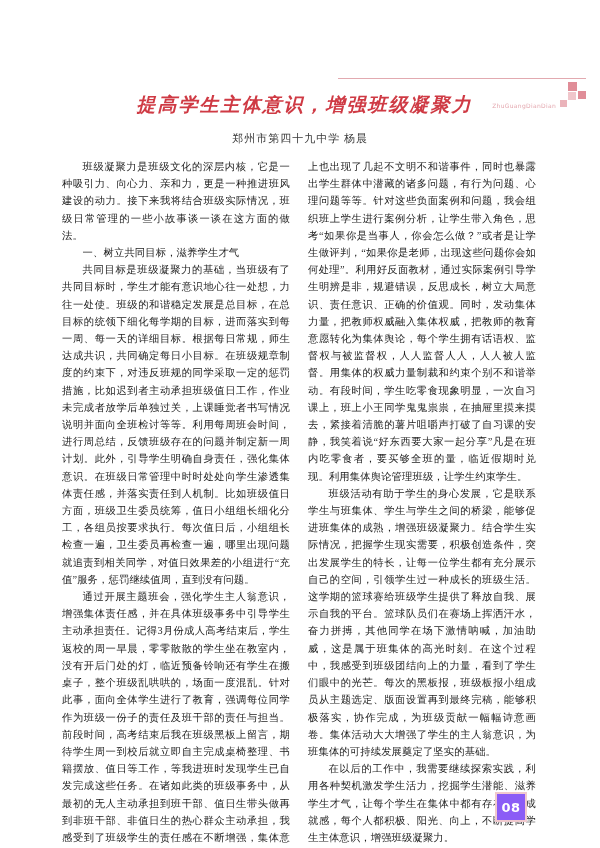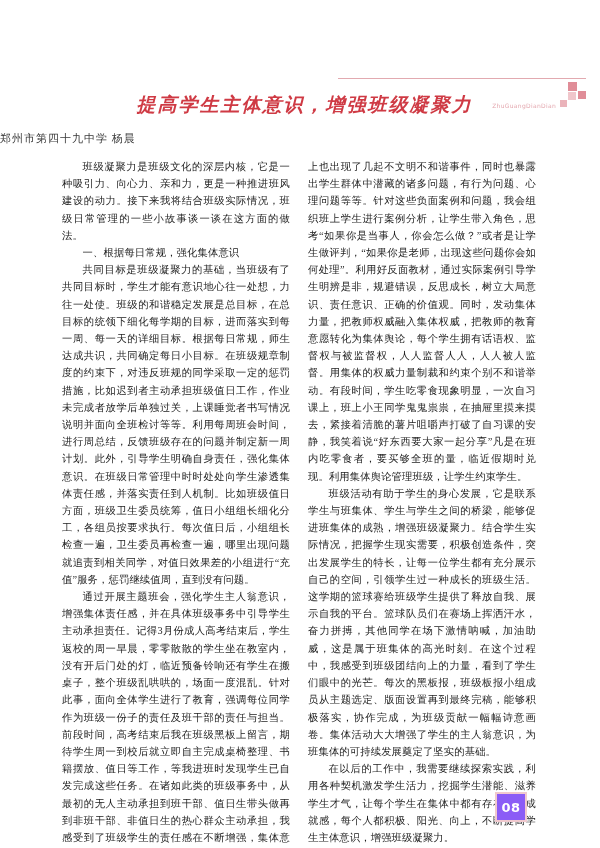--- a/index.html
+++ b/index.html
@@ -68,20 +68,21 @@
     font-size:19px;
     font-weight:bold;
     font-style:italic;
     letter-spacing:2px;
     color:#cf3a44;
     white-space:nowrap;
   }
   .byline{
     position:absolute;
     left:0;right:0;top:131px;
+    text-align:center;
     font-size:11px;
     letter-spacing:1px;
     color:#3a3a3a;
     white-space:nowrap;
   }
 
   
   .columns{
     position:absolute;
     left:62px; right:62px; top:158px;
@@ -138,21 +139,21 @@
     </div>
   </div>
 
   <div class="article-title">提高学生主体意识，增强班级凝聚力</div>
   <div class="byline">郑州市第四十九中学  杨晨</div>
 
   <div class="columns">
 
     <div class="col">
       <p>班级凝聚力是班级文化的深层内核，它是一种吸引力、向心力、亲和力，更是一种推进班风建设的动力。接下来我将结合班级实际情况，班级日常管理的一些小故事谈一谈在这方面的做法。</p>
-      <p class="heading">一、根据每日常规，强化集体意识</p>
+      <p class="heading">一、树立共同目标，滋养学生才气</p>
       <p>共同目标是班级凝聚力的基础，当班级有了共同目标时，学生才能有意识地心往一处想，力往一处使。班级的和谐稳定发展是总目标，在总目标的统领下细化每学期的目标，进而落实到每一周、每一天的详细目标。根据每日常规，师生达成共识，共同确定每日小目标。在班级规章制度的约束下，对违反班规的同学采取一定的惩罚措施，比如迟到者主动承担班级值日工作，作业未完成者放学后单独过关，上课睡觉者书写情况说明并面向全班检讨等等。利用每周班会时间，进行周总结，反馈班级存在的问题并制定新一周计划。此外，引导学生明确自身责任，强化集体意识。在班级日常管理中时时处处向学生渗透集体责任感，并落实责任到人机制。比如班级值日方面，班级卫生委员统筹，值日小组组长细化分工，各组员按要求执行。每次值日后，小组组长检查一遍，卫生委员再检查一遍，哪里出现问题就追责到相关同学，对值日效果差的小组进行“充值”服务，惩罚继续值周，直到没有问题。</p>
       <p>通过开展主题班会，强化学生主人翁意识，增强集体责任感，并在具体班级事务中引导学生主动承担责任。记得3月份成人高考结束后，学生返校的周一早晨，零零散散的学生坐在教室内，没有开后门处的灯，临近预备铃响还有学生在搬桌子，整个班级乱哄哄的，场面一度混乱。针对此事，面向全体学生进行了教育，强调每位同学作为班级一份子的责任及班干部的责任与担当。前段时间，高考结束后我在班级黑板上留言，期待学生周一到校后就立即自主完成桌椅整理、书籍摆放、值日等工作，等我进班时发现学生已自发完成这些任务。在诸如此类的班级事务中，从最初的无人主动承担到班干部、值日生带头做再到非班干部、非值日生的热心群众主动承担，我感受到了班级学生的责任感在不断增强，集体意识也不断加深。此外，班级中一些积极分子充分发挥出“守株待兔”的精神，一看到校园文明岗的招募，就积极主动申报，为班级加分。</p>
 
     </div>
 
     <div class="col">
       <p class="noindent">上也出现了几起不文明不和谐事件，同时也暴露出学生群体中潜藏的诸多问题，有行为问题、心理问题等等。针对这些负面案例和问题，我会组织班上学生进行案例分析，让学生带入角色，思考“如果你是当事人，你会怎么做？”或者是让学生做评判，“如果你是老师，出现这些问题你会如何处理”。利用好反面教材，通过实际案例引导学生明辨是非，规避错误，反思成长，树立大局意识、责任意识、正确的价值观。同时，发动集体力量，把教师权威融入集体权威，把教师的教育意愿转化为集体舆论，每个学生拥有话语权、监督权与被监督权，人人监督人人，人人被人监督。用集体的权威力量制裁和约束个别不和谐举动。有段时间，学生吃零食现象明显，一次自习课上，班上小王同学鬼鬼祟祟，在抽屉里摸来摸去，紧接着清脆的薯片咀嚼声打破了自习课的安静，我笑着说“好东西要大家一起分享”凡是在班内吃零食者，要买够全班的量，临近假期时兑现。利用集体舆论管理班级，让学生约束学生。</p>
       <p>班级活动有助于学生的身心发展，它是联系学生与班集体、学生与学生之间的桥梁，能够促进班集体的成熟，增强班级凝聚力。结合学生实际情况，把握学生现实需要，积极创造条件，突出发展学生的特长，让每一位学生都有充分展示自己的空间，引领学生过一种成长的班级生活。这学期的篮球赛给班级学生提供了释放自我、展示自我的平台。篮球队员们在赛场上挥洒汗水，奋力拼搏，其他同学在场下激情呐喊，加油助威，这是属于班集体的高光时刻。在这个过程中，我感受到班级团结向上的力量，看到了学生们眼中的光芒。每次的黑板报，班级板报小组成员从主题选定、版面设置再到最终完稿，能够积极落实，协作完成，为班级贡献一幅幅诗意画卷。集体活动大大增强了学生的主人翁意识，为班集体的可持续发展奠定了坚实的基础。</p>
       <p>在以后的工作中，我需要继续探索实践，利用各种契机激发学生活力，挖掘学生潜能、滋养学生才气，让每个学生在集体中都有存在感和成就感，每个人都积极、阳光、向上，不断提高学生主体意识，增强班级凝聚力。</p>
     </div>

